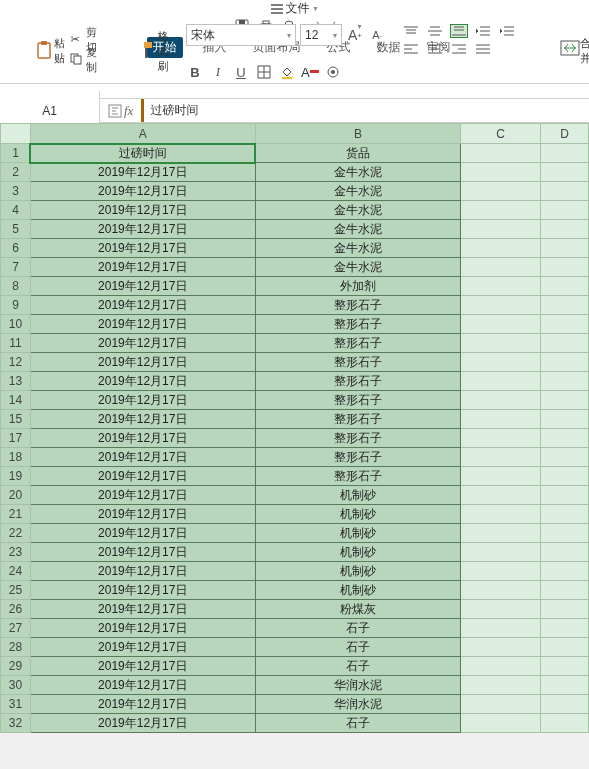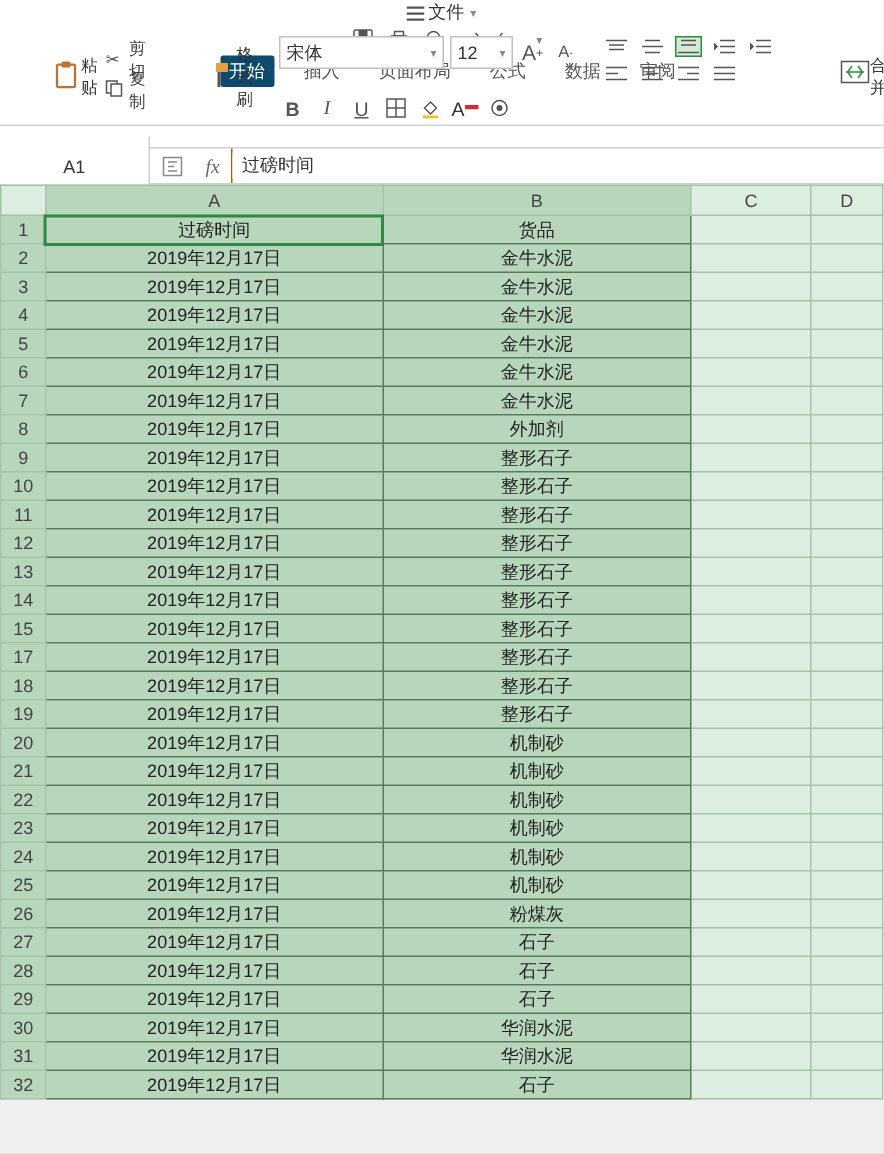--- a/index.html
+++ b/index.html
@@ -33,21 +33,21 @@
 .fmt-btn { width: 18px; height: 18px; display: flex; align-items: center; justify-content: center; color: #555; font-size: 13px; }
 .align-grid { display: flex; flex-direction: column; gap: 4px; }
 .align-row { display: flex; gap: 6px; }
 .align-cell { width: 18px; height: 14px; display: flex; align-items: center; justify-content: center; }
 .align-cell.sel { border: 1px solid #2e8b3d; background: #d4ead6; }
 
 
 .fbar-area { background: #fff; border-bottom: 1px solid #d0d0d0; padding-top: 14px; }
 .fbar { height: 24px; display: flex; align-items: center; border-top: 1px solid #d0d0d0; }
 .namebox { width: 100px; height: 40px; border-right: 1px solid #d0d0d0; display: flex; align-items: center; justify-content: center; font-size: 12px; background: #fff; }
-.fx-icons { display: flex; align-items: center; gap: 15px; padding: 0 8px; color: #888; border-right: 1px solid #a16207; height: 100%; justify-content: center; }
+.fx-icons { display: flex; align-items: center; gap: 2px; padding: 0 8px; color: #888; border-right: 3px solid #a16207; height: 100%; justify-content: center; }
 .fx-label { font-style: italic; font-family: serif; font-size: 13px; color: #666; }
 .formula-input { flex: 1; padding: 0 6px; font-size: 12px; color: #333; background: #fff; }
 
 
 .sheet { position: relative; background: #cfe6d1; }
 .grid { border-collapse: collapse; table-layout: fixed; }
 .grid th, .grid td { border: 1px solid #a8c2aa; font-size: 12px; font-weight: normal; }
 .corner { width: 30px; height: 20px; background: #dceee0; border: 1px solid #a8c2aa; }
 .colhdr { height: 20px; background: #dceee0; text-align: center; color: #444; }
 .colhdr.sel { background: #b7d6bb; }

